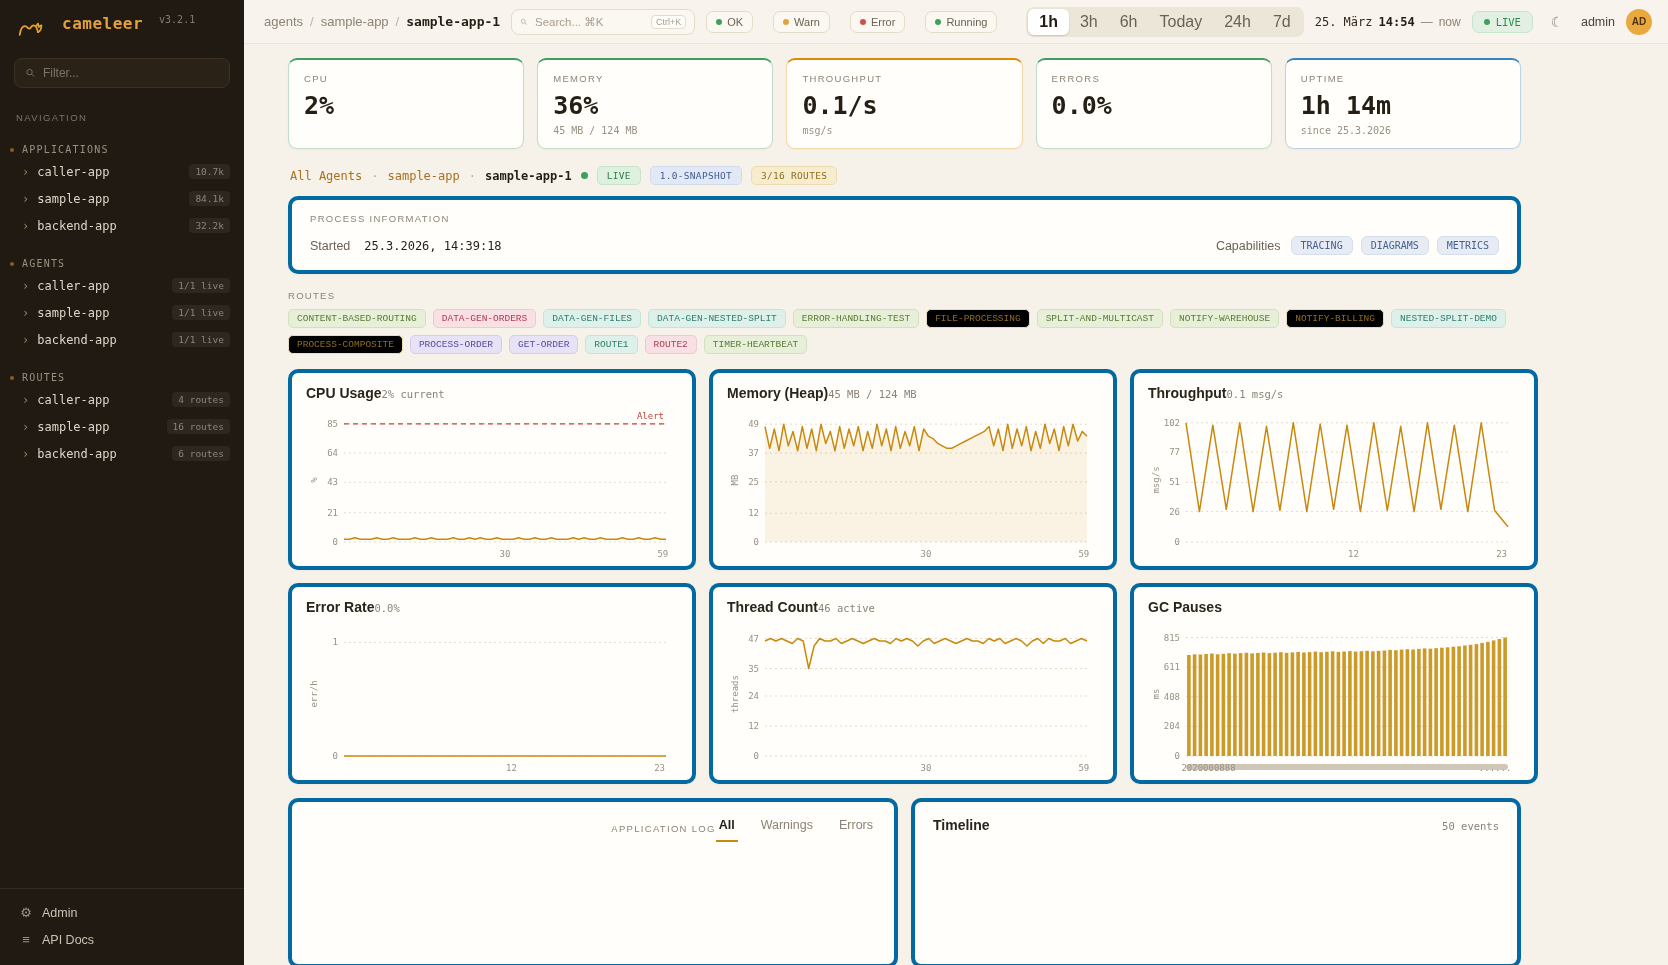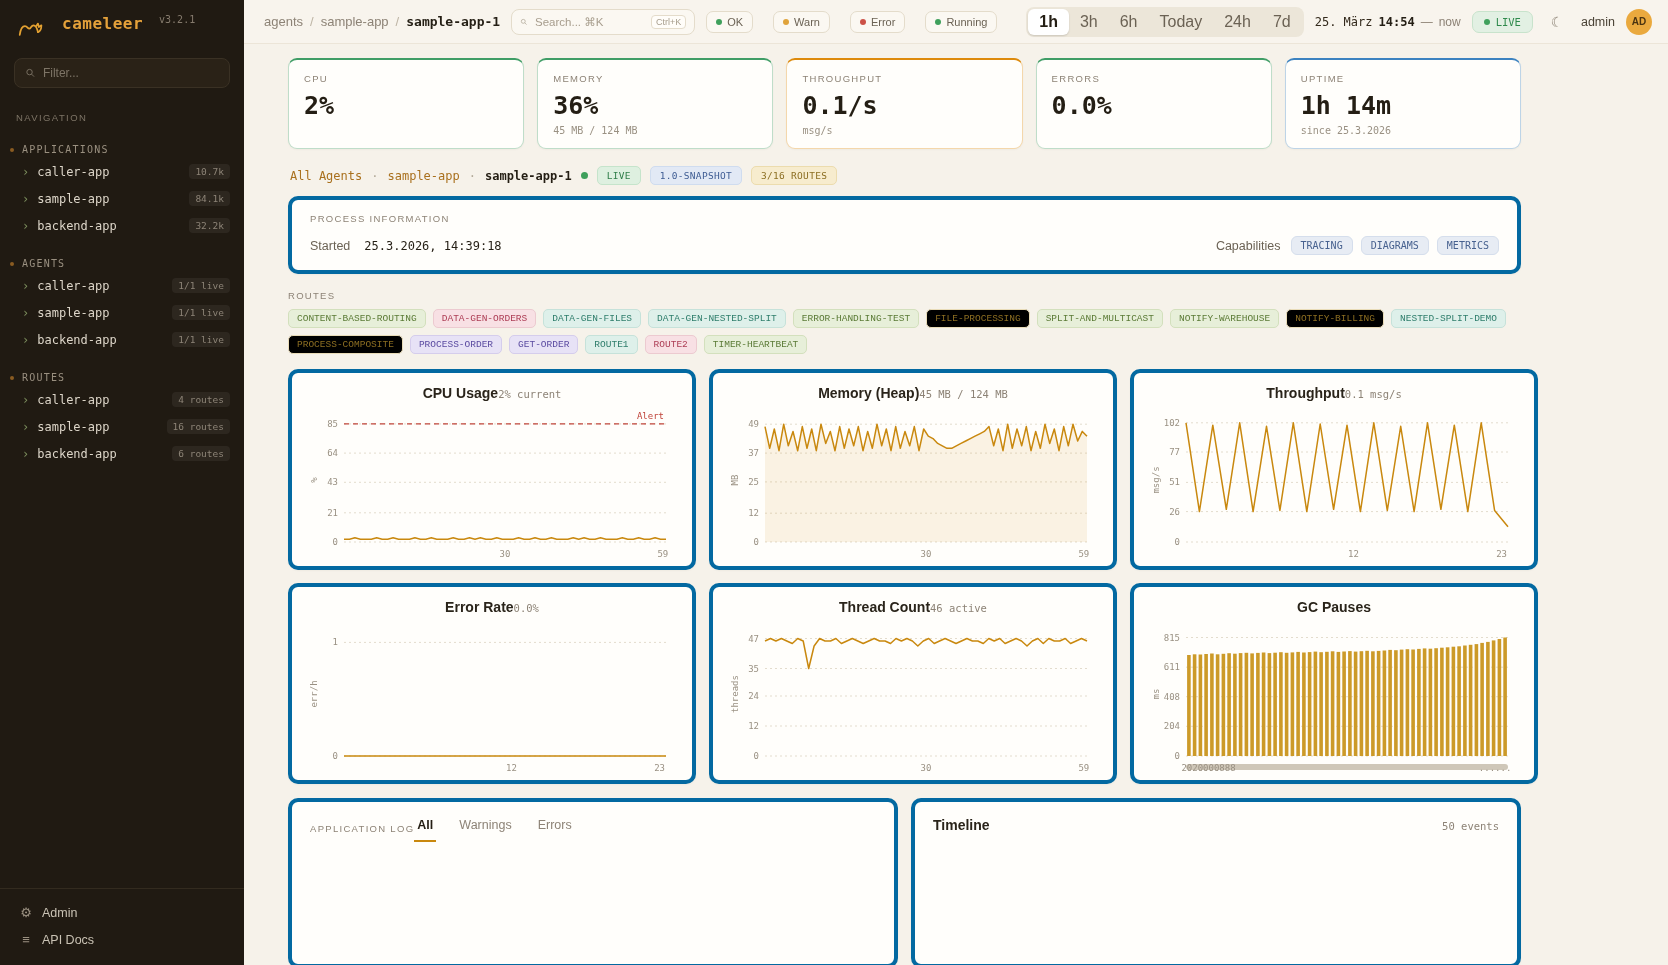--- a/index.html
+++ b/index.html
@@ -79,28 +79,28 @@
   .routes-title{margin:2px 0 8px}
   .route-chips{display:flex;flex-wrap:wrap;gap:7px;max-width:1233px}
   .rchip{font-family:Liberation Mono, monospace;font-size:9.5px;padding:3px 8px;border-radius:5px;border:1px solid;cursor:pointer;white-space:nowrap}
   .rc-green{background:#e7efd9;color:#5a7a35;border-color:#d3e0bd}
   .rc-pink{background:#f8e0e4;color:#ad3d55;border-color:#eccad0}
   .rc-teal{background:#def0ea;color:#2e7d6b;border-color:#c6e2da}
   .rc-yellow{background:#000000;color:#8c6e22;border-color:#e9dcb8}
   .rc-purple{background:#e7e2f6;color:#5a4aa0;border-color:#d5cdec}
   .charts-grid{display:grid;grid-template-columns:repeat(3,1fr);gap:13px;margin-top:15px}
   .chart-card{padding:12px 14px 6px}
-  .chart-head{display:flex;align-items:baseline;justify-content:center;margin-bottom:4px}
+  .chart-head{display:flex;align-items:baseline;justify-content:flex-start;margin-bottom:4px}
   .chart-title{font-size:14px;font-weight:bold;color:#2a241a}
   .chart-meta{font-size:10.5px;color:#8d8376;font-family:"DejaVu Sans Mono",monospace}
   .plot{height:155px}
   svg .tk{font-size:9px;font-family:"DejaVu Sans Mono",monospace;fill:#9a9183}
   .bottom-grid{display:grid;grid-template-columns:1fr 1fr;gap:13px;margin-top:14px}
   .log-card{padding:12px 18px 0;height:170px}
-  .log-head{display:flex;align-items:center;justify-content:flex-start}
+  .log-head{display:flex;align-items:center;justify-content:flex-end}
   .tabs{display:flex;gap:20px}
   .tab{font-size:12.5px;color:#8d8376;padding:4px 3px 8px;border-bottom:2px solid transparent;cursor:pointer}
   .tab.active{color:#241e14;font-weight:bold;border-bottom-color:#c9880e}
   .tl-card{padding:15px 18px 8px;height:170px}
   .tl-head{display:flex;justify-content:space-between;align-items:baseline}
   .tl-title{font-size:14px;font-weight:bold;color:#2a241a}
 </style>
 </head>
 <body>
 

